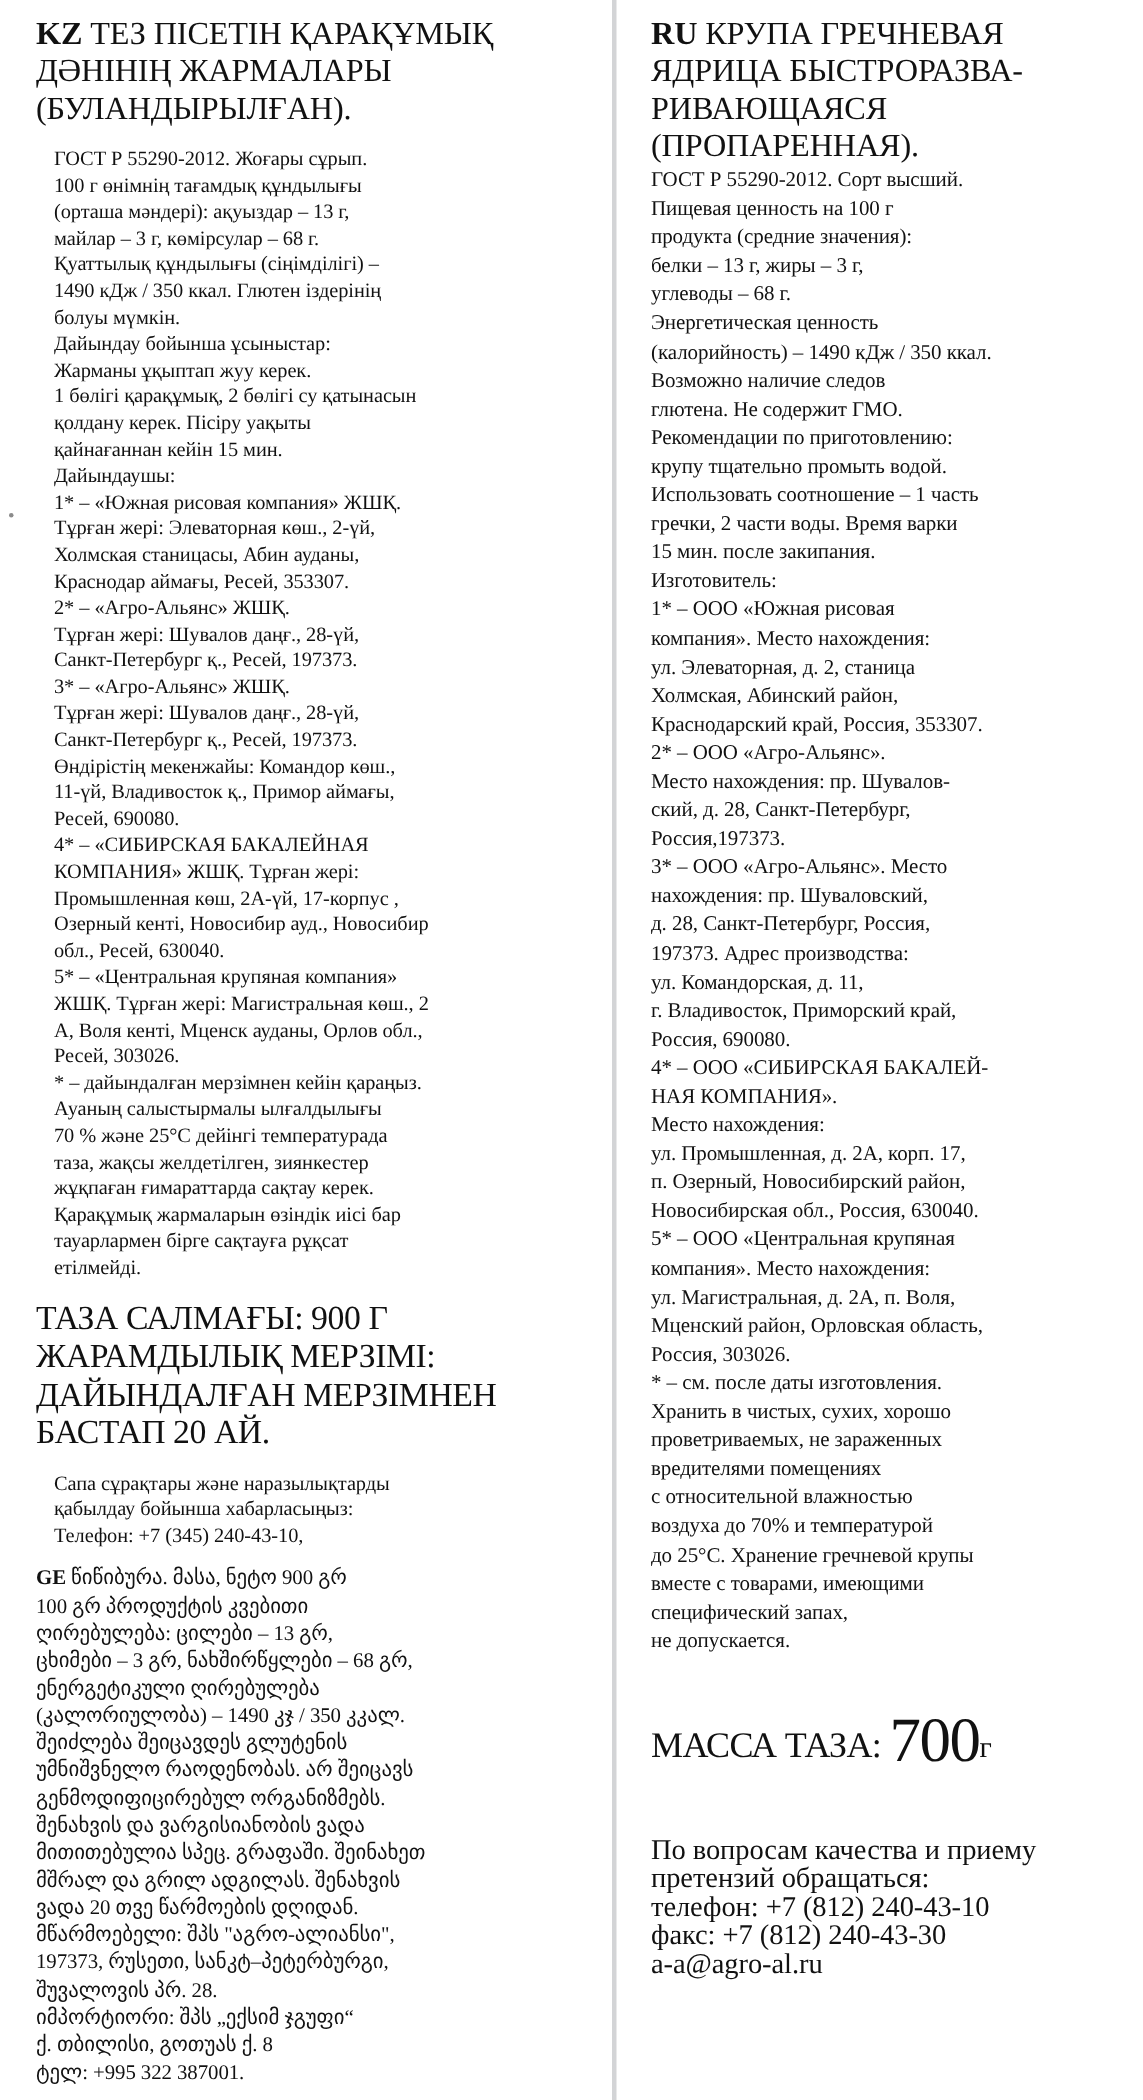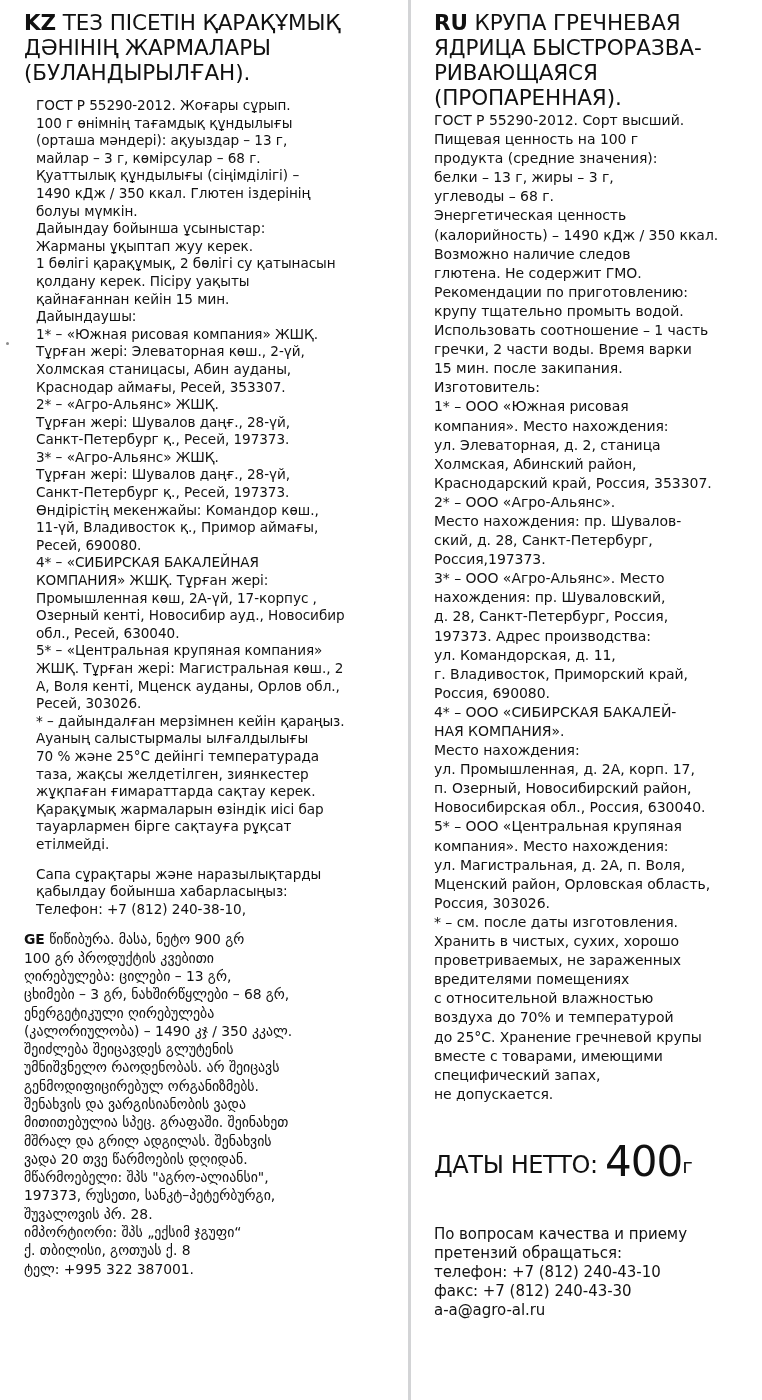--- a/index.html
+++ b/index.html
@@ -15,20 +15,21 @@
     overflow: hidden;
     position: relative;
   }
 
   .page {
     position: relative;
     width: 762px;
     height: 1376px;
     display: flex;
     box-sizing: border-box;
+    font-family: Liberation Serif, serif;
   }
 
   .col {
     box-sizing: border-box;
     position: relative;
   }
 
   .col-left {
     width: 408px;
     padding: 10px 22px 0 24px;
@@ -116,21 +117,21 @@
     line-height: 29px;
     letter-spacing: -1px;
     vertical-align: -3px;
   }
   .netto-unit {
     font-size: 20px;
   }
 
   .contact-ru {
     margin-top: 15px;
-    font-size: 15px;
+    font-size: 19px;
     line-height: 19.1px;
     white-space: pre-line;
     letter-spacing: -0.05px;
   }
 
   
   .speck-left {
     position: absolute;
     left: 6px;
     top: 342px;
@@ -189,24 +190,28 @@
 Ресей, 303026.
 * – дайындалған мерзімнен кейін қараңыз.
 Ауаның салыстырмалы ылғалдылығы
 70 % және 25°C дейінгі температурада
 таза, жақсы желдетілген, зиянкестер
 жұқпаған ғимараттарда сақтау керек.
 Қарақұмық жармаларын өзіндік иісі бар
 тауарлармен бірге сақтауға рұқсат
 етілмейді.</p>
 
+    <p class="big-claim">ТАЗА САЛМАҒЫ: 900 Г
+ЖАРАМДЫЛЫҚ МЕРЗІМІ:
+ДАЙЫНДАЛҒАН МЕРЗІМНЕН
+БАСТАП 20 АЙ.</p>
 
     <p class="body-txt">Сапа сұрақтары және наразылықтарды
 қабылдау бойынша хабарласыңыз:
-Телефон: +7 (812) 240-38-10,</p>
+Телефон: +7 (345) 240-43-10,</p>
 
     <div class="ge-block">
       <p class="ge-txt"><span class="lang">GE</span><span> წიწიბურა. მასა, ნეტო 900 გრ
 100 გრ პროდუქტის კვებითი
 ღირებულება: ცილები – 13 გრ,
 ცხიმები – 3 გრ, ნახშირწყლები – 68 გრ,
 ენერგეტიკული ღირებულება
 (კალორიულობა) – 1490 კჯ / 350 კკალ.
 შეიძლება შეიცავდეს გლუტენის
 უმნიშვნელო რაოდენობას. არ შეიცავს
@@ -282,21 +287,21 @@
 проветриваемых, не зараженных
 вредителями помещениях
 с относительной влажностью
 воздуха до 70% и температурой
 до 25°С. Хранение гречневой крупы
 вместе с товарами, имеющими
 специфический запах,
 не допускается.</p>
 
     <div class="netto">
-      <span class="netto-line1"><span>ДАТЫ НЕТТО:</span> <span class="netto-big">400</span><span class="netto-unit">г</span></span>
+      <span class="netto-line1"><span>МАССА ТАЗА:</span> <span class="netto-big">700</span><span class="netto-unit">г</span></span>
     </div>
 
     <p class="contact-ru">По вопросам качества и приему
 претензий обращаться:
 телефон: +7 (812) 240-43-10
 факс: +7 (812) 240-43-30
 a-a@agro-al.ru</p>
 
   </div>
 

